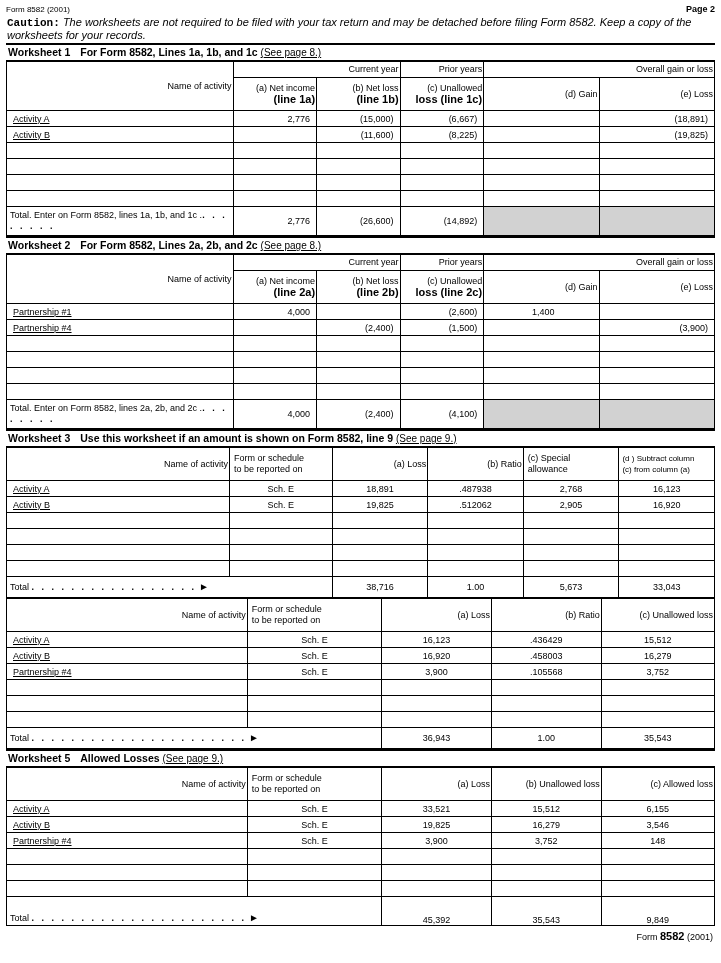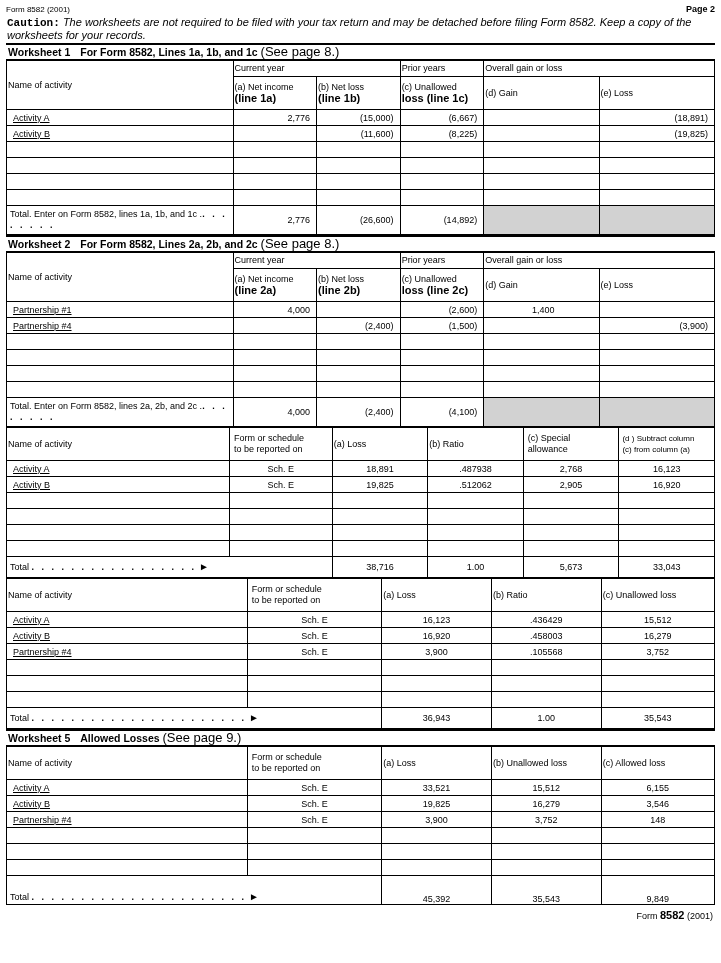--- a/index.html
+++ b/index.html
@@ -43,41 +43,41 @@
   .caution i { font-style: italic; }
 
   .ws-title {
     border-top: 2px solid #000;
     border-bottom: 1px solid #000;
     font-size: 10.5px;
     font-weight: bold;
     padding: 1px 2px 1px 2px;
     line-height: 12px;
   }
-  .ws-title .pg { font-weight: normal; font-size: 13px; }
+  .ws-title .pg { font-weight: normal; font-size: 10px; text-decoration: underline; }
   .ws-title .sp { display: inline-block; width: 10px; }
 
   table.ws {
     border-collapse: collapse;
     width: 100%;
     table-layout: fixed;
   }
   table.ws td, table.ws th {
     border: 1px solid #000;
     font-size: 9px;
     font-weight: normal;
     padding: 0;
     vertical-align: middle;
   }
   .ctr { text-align: center; }
   .rt  { text-align: right; padding-right: 6px !important; }
   .lf  { text-align: center; padding-left: 4px !important; }
   .b   { font-weight: bold; }
   .hcell {
-    text-align: left;
+    text-align: right;
     font-weight: bold;
     font-size: 9px;
     line-height: 11px;
     padding: 2px 1px !important;
   }
   .hcell .sub { font-weight: bold; font-size: 11px; }
   .datarow td { height: 15px; }
   .emptyrow td { height: 15px; }
   .shaded { background: #d2d2d2; }
   .totlabel {
@@ -301,20 +301,24 @@
       </td>
       <td class="rt b">4,000</td>
       <td class="rt b">(2,400)</td>
       <td class="rt b">(4,100)</td>
       <td class="shaded"></td>
       <td class="shaded"></td>
     </tr>
   </tbody>
     </table>
 
+  <div class="ws-title">
+    <span>Worksheet 3</span><span class="sp"></span><span>Use this worksheet if an amount is shown on Form 8582, line 9</span>
+    <span class="pg">(See page 9.)</span>
+  </div>
   <table class="ws">
     <colgroup>
       <col style="width:31.5%">
         <col style="width:14.5%">
         <col style="width:13.5%">
         <col style="width:13.5%">
         <col style="width:13.5%">
         <col style="width:13.5%">
     </colgroup>
     <tbody>

